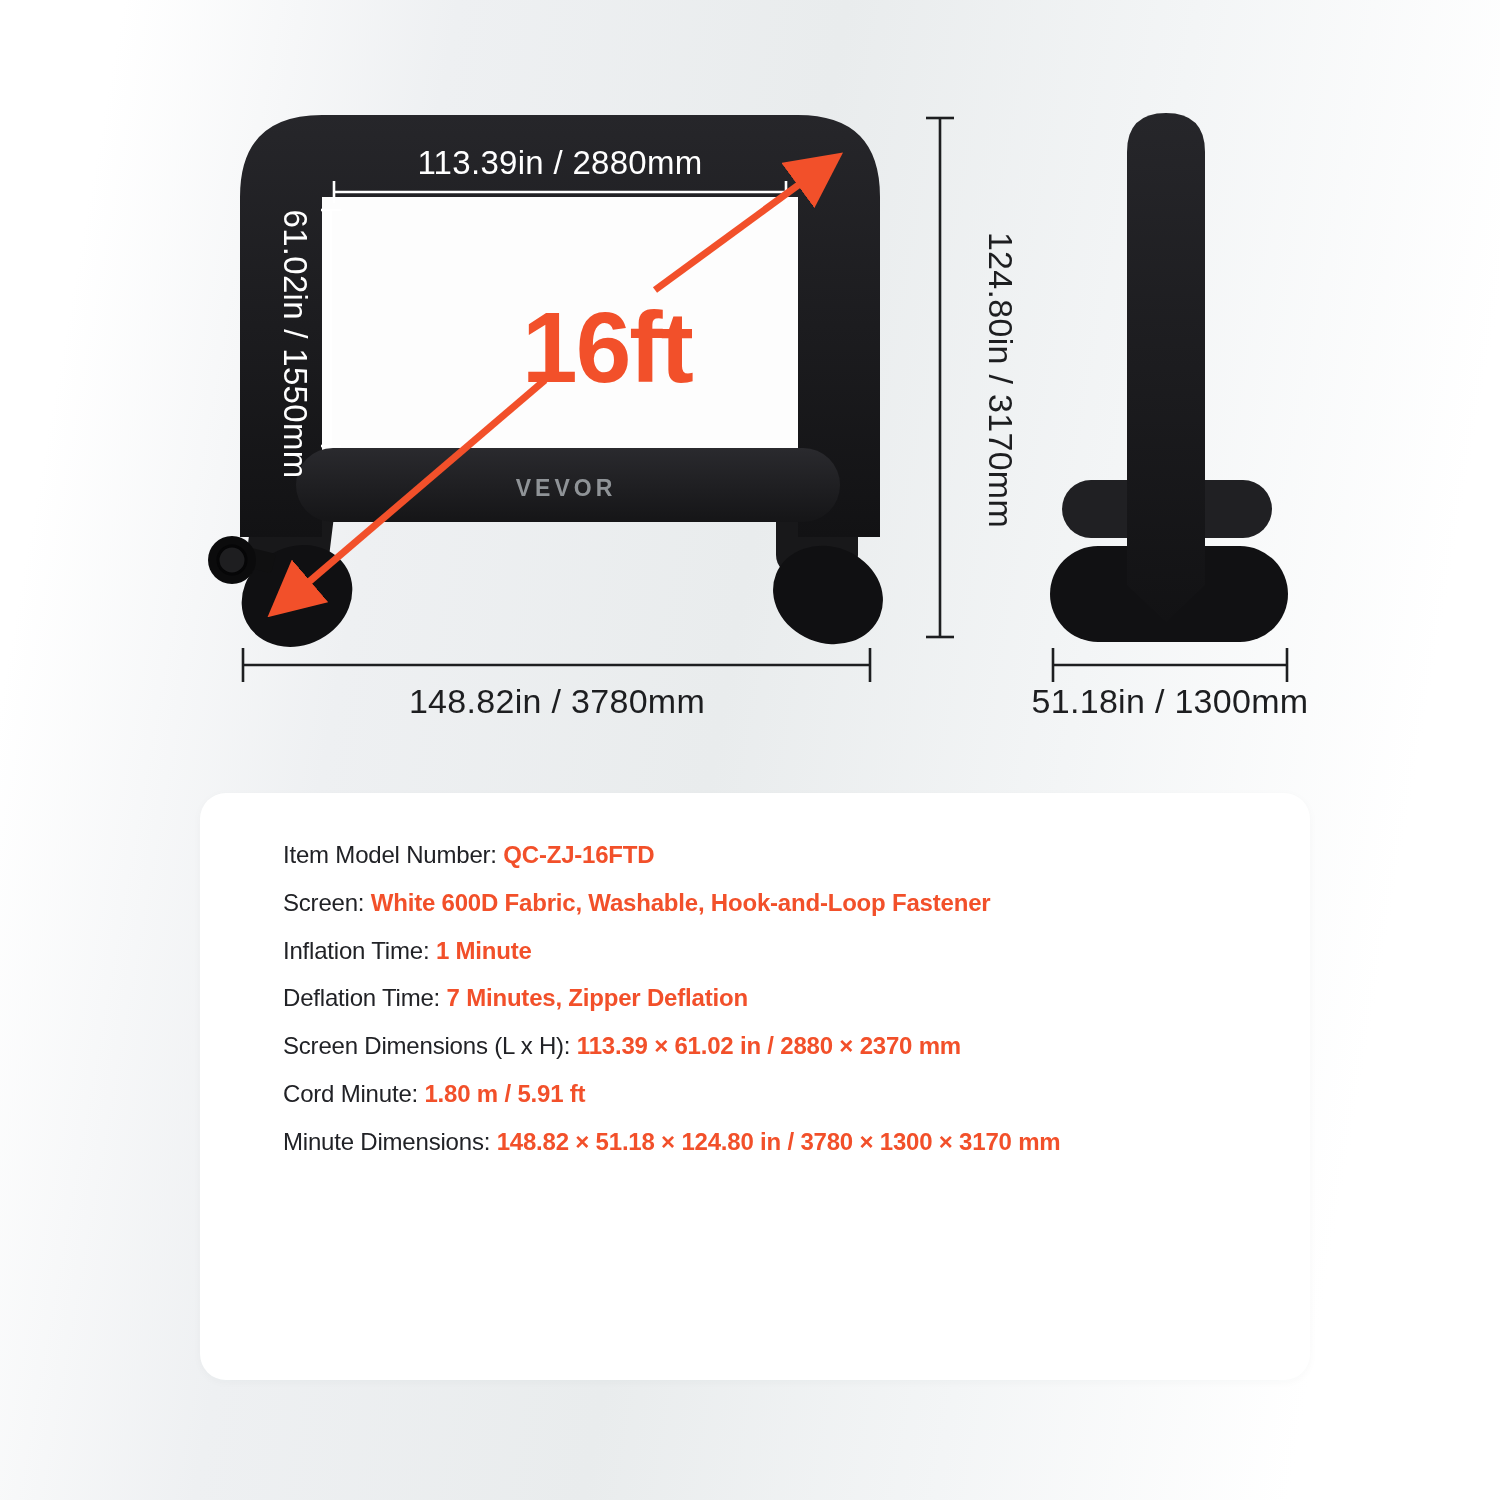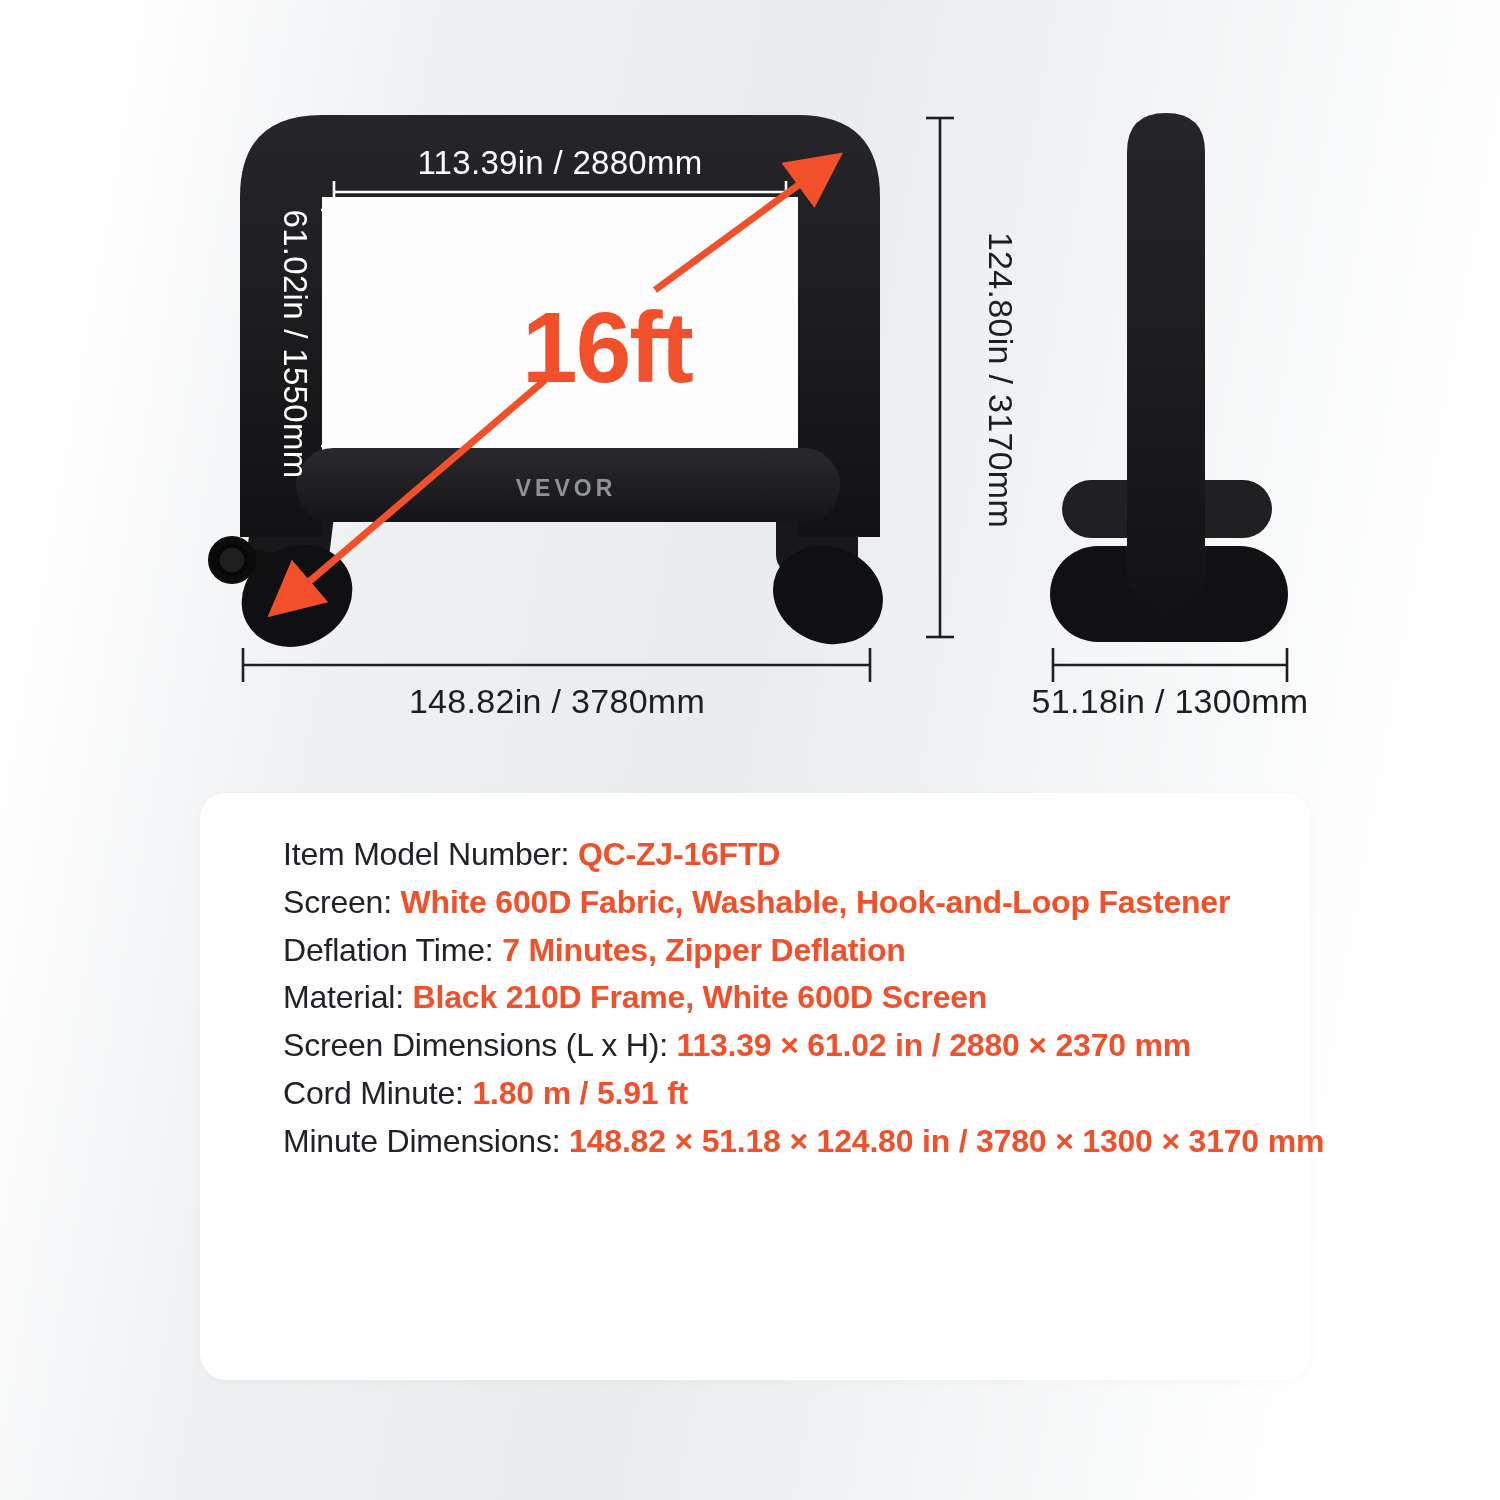--- a/index.html
+++ b/index.html
@@ -19,21 +19,21 @@
   .diag-label{fill:#F2502A;font-size:100px;font-weight:700;letter-spacing:-2px;}
   .logo-text{fill:#8f9397;font-size:23px;font-weight:700;letter-spacing:4px;}
   .spec-card{
     position:absolute;left:200px;top:793px;
     width:1110px;height:587px;box-sizing:border-box;
     background:#ffffff;border-radius:26px;
     padding:38px 40px 0 83px;
     box-shadow:0 2px 10px rgba(40,50,60,.03);
   }
   .spec-row{
-    font-size:32px;line-height:47.8px;white-space:nowrap;
+    font-size:24px;line-height:47.8px;white-space:nowrap;
     color:#212226;letter-spacing:-.2px;
   }
   .spec-label{color:#212226;font-weight:400;}
   .spec-value{color:#F2502A;font-weight:700;}
 </style>
 </head>
 <body>
 
 <div class="page">
 
@@ -116,20 +116,20 @@
         <line class="dim-black" x1="1053" y1="648" x2="1053" y2="682"></line>
         <line class="dim-black" x1="1287" y1="648" x2="1287" y2="682"></line>
         <text class="dim-label-black" x="1170" y="713" text-anchor="middle">51.18in / 1300mm</text>
       </g>
     </g>
   </svg>
 
   <div class="spec-card">
     <div class="spec-row"><span class="spec-label">Item Model Number: </span><span class="spec-value">QC-ZJ-16FTD</span></div>
     <div class="spec-row"><span class="spec-label">Screen: </span><span class="spec-value">White 600D Fabric, Washable, Hook-and-Loop Fastener</span></div>
+    <div class="spec-row"><span class="spec-label">Inflation Time: </span><span class="spec-value">1 Minute</span></div>
     <div class="spec-row"><span class="spec-label">Deflation Time: </span><span class="spec-value">7 Minutes, Zipper Deflation</span></div>
-    <div class="spec-row"><span class="spec-label">Material: </span><span class="spec-value">Black 210D Frame, White 600D Screen</span></div>
     <div class="spec-row"><span class="spec-label">Screen Dimensions (L x H): </span><span class="spec-value">113.39 × 61.02 in / 2880 × 2370 mm</span></div>
     <div class="spec-row"><span class="spec-label">Cord Minute: </span><span class="spec-value">1.80 m / 5.91 ft</span></div>
     <div class="spec-row"><span class="spec-label">Minute Dimensions: </span><span class="spec-value">148.82 × 51.18 × 124.80 in / 3780 × 1300 × 3170 mm</span></div>
   </div>
 
 </div>
 
 </body></html>

